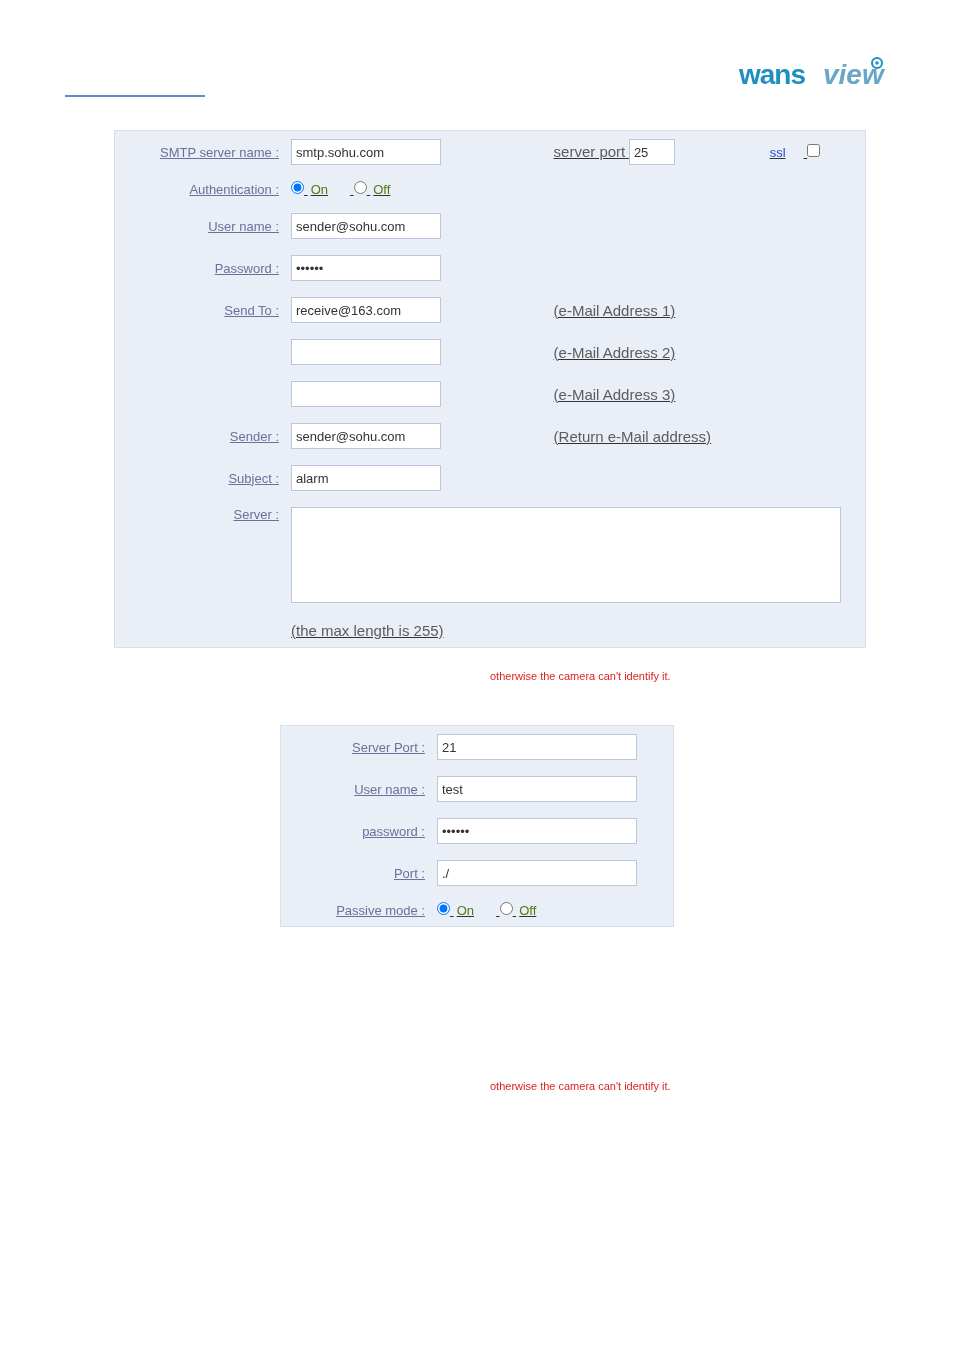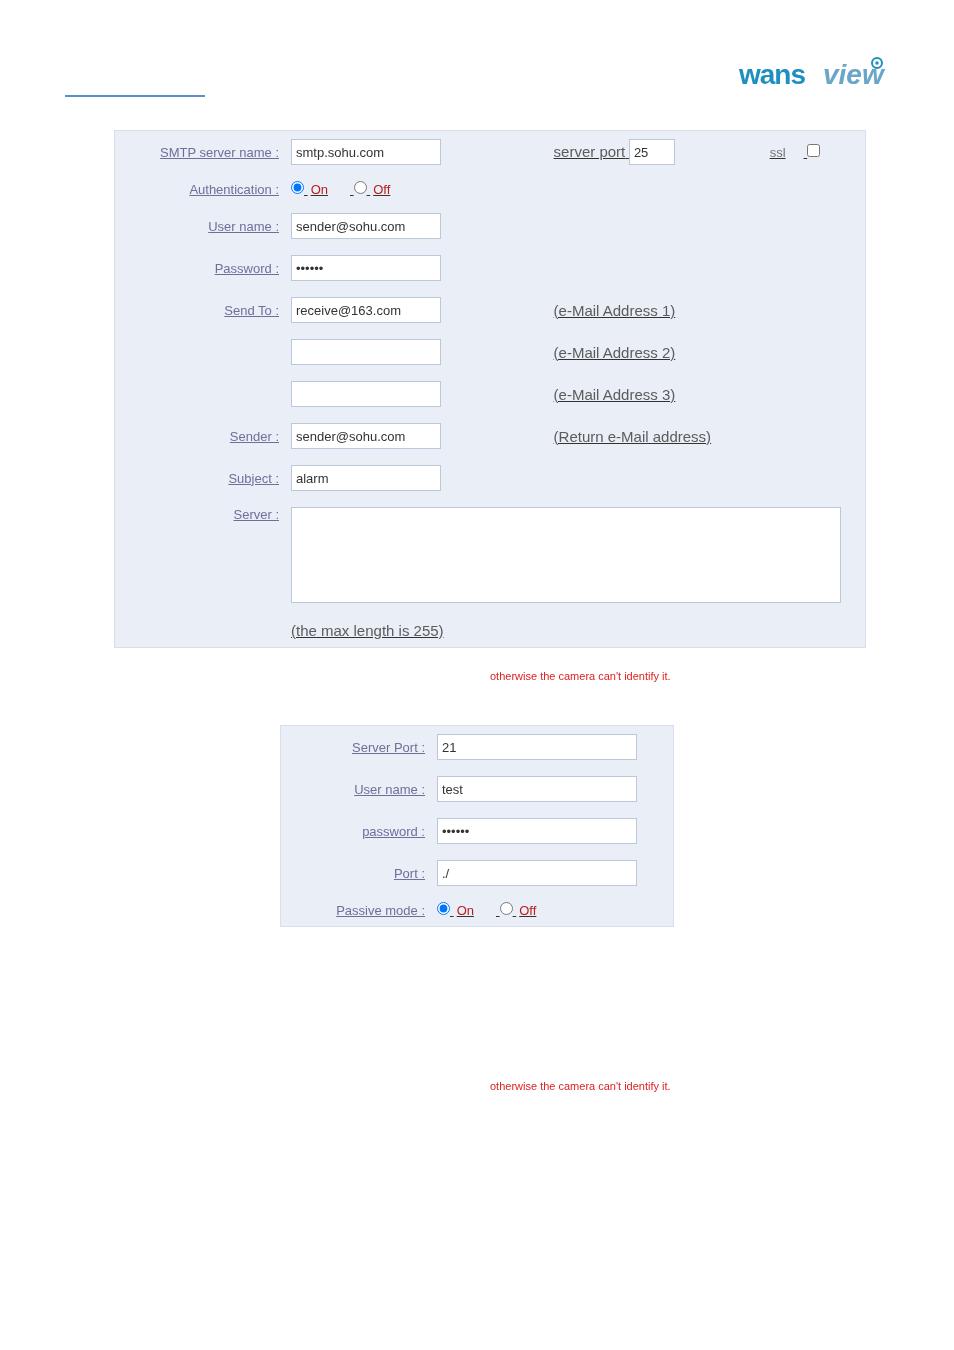--- a/index.html
+++ b/index.html
@@ -64,22 +64,22 @@
     width: 150px;
   }
   input.port { width: 46px; }
   textarea.msg {
     width: 550px;
     height: 96px;
     resize: none;
     overflow-y: scroll;
   }
   .hint { color: #5c5c5c; font-size: 15px; }
-  .radio-lbl { color: #b91c1c; margin-right: 22px; margin-left: 3px; }
-  .checkbox-lbl { color: #737373; margin-right: 18px; text-align: center; }
+  .radio-lbl { color: #4d7c0f; margin-right: 22px; margin-left: 3px; }
+  .checkbox-lbl { color: #1d4ed8; margin-right: 18px; text-align: center; }
   .redline {
     color: #d22;
     font-size: 11px;
   }
   .red1 { position: absolute; top: 670px; left: 490px; }
   .figure2 {
     position: absolute;
     left: 280px;
     top: 725px;
     width: 394px;

